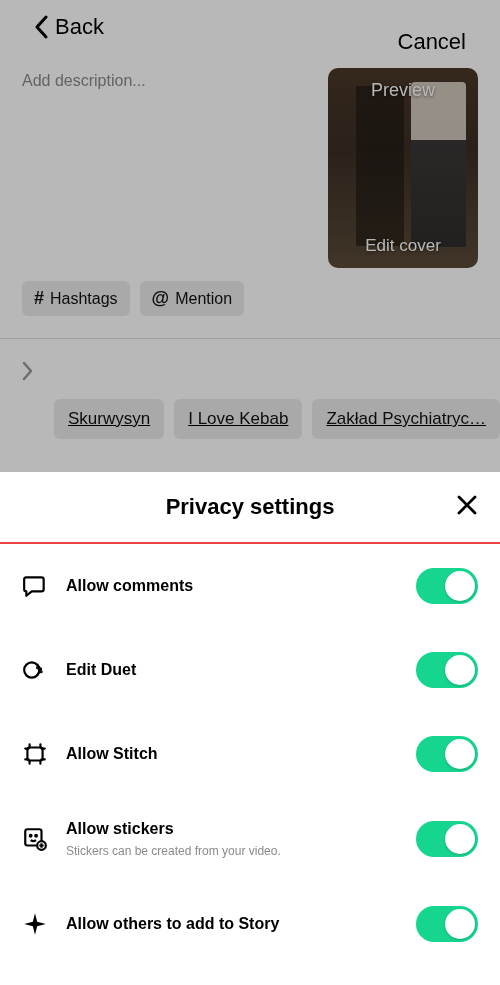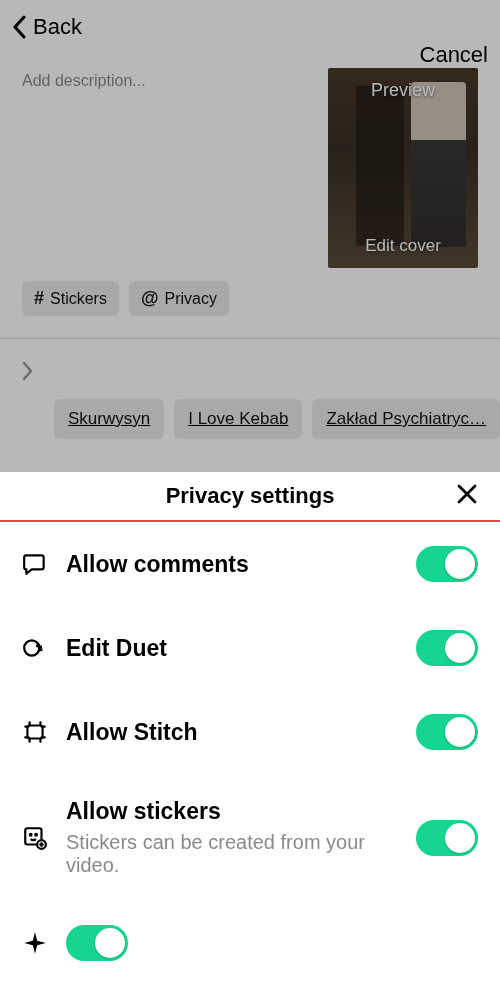--- a/index.html
+++ b/index.html
@@ -28,21 +28,22 @@
       width: 100%;
       height: 472px;
       background: rgba(0,0,0,0.28);
       z-index: 5;
     }
 
     
     .top-nav {
       display: flex;
       justify-content: space-between;
-      padding: 12px 12px;
+      align-items: center;
+      padding: 12px 34px;
       height: 54px;
     }
     .back-btn {
       display: flex;
       align-items: center;
       gap: 6px;
       font-size: 22px;
       font-weight: 500;
       color: #000;
     }
@@ -61,21 +62,21 @@
     }
     .desc-input {
       flex: 1;
       color: #8a8a8a;
       font-size: 16px;
       padding-top: 4px;
     }
     .preview-thumb {
       width: 150px;
       height: 200px;
-      border-radius: 2px;
+      border-radius: 10px;
       background: linear-gradient(to bottom, #4a3728 0%, #3a2f24 40%, #5a4a38 100%);
       position: relative;
       display: flex;
       flex-direction: column;
       justify-content: space-between;
       align-items: center;
       padding: 12px 0;
       overflow: hidden;
     }
     .preview-thumb::before {
@@ -237,26 +238,26 @@
     .setting-icon {
       width: 26px;
       height: 26px;
       flex-shrink: 0;
       color: #000;
     }
     .setting-text {
       flex: 1;
     }
     .setting-label {
-      font-size: 23px;
+      font-size: 16px;
       font-weight: 600;
       color: #000;
     }
     .setting-sub {
-      font-size: 20px;
+      font-size: 12px;
       color: #8a8a8a;
       margin-top: 6px;
     }
     .toggle {
       width: 62px;
       height: 36px;
       background: #16d68f;
       border-radius: 20px;
       position: relative;
       flex-shrink: 0;
@@ -292,25 +293,25 @@
     <div class="desc-input">Add description...</div>
     <div class="preview-thumb">
       <span class="preview-label">Preview</span>
       <span class="edit-cover-label">Edit cover</span>
     </div>
   </div>
 
   <div class="chips-row">
     <div class="chip">
       <span class="chip-icon">#</span>
-      <span>Stickers</span>
+      <span>Hashtags</span>
     </div>
     <div class="chip">
       <span class="chip-icon">@</span>
-      <span>Privacy</span>
+      <span>Mention</span>
     </div>
   </div>
 
   <div class="divider"></div>
 
   <div class="location-row">
     <svg class="chevron-r" width="11" height="20" viewBox="0 0 11 20" fill="none" stroke="#999" stroke-width="2.5" stroke-linecap="round" stroke-linejoin="round">
         <path d="M2 2 L9 10 L2 18"></path>
       </svg>
   </div>
@@ -383,16 +384,19 @@
       <div class="setting-label">Allow stickers</div>
       <div class="setting-sub">Stickers can be created from your video.</div>
     </div>
     <div class="toggle"></div>
   </div>
 
   <div class="setting-row">
     <svg class="setting-icon" viewBox="0 0 24 24" fill="black">
         <path d="M12 2 L14 10 L22 12 L14 14 L12 22 L10 14 L2 12 L10 10 Z"></path>
       </svg>
+    <div class="setting-text">
+        <div class="setting-label">Allow others to add to Story</div>
+      </div>
     <div class="toggle"></div>
   </div>
 
 </div>
 
 </body></html>

